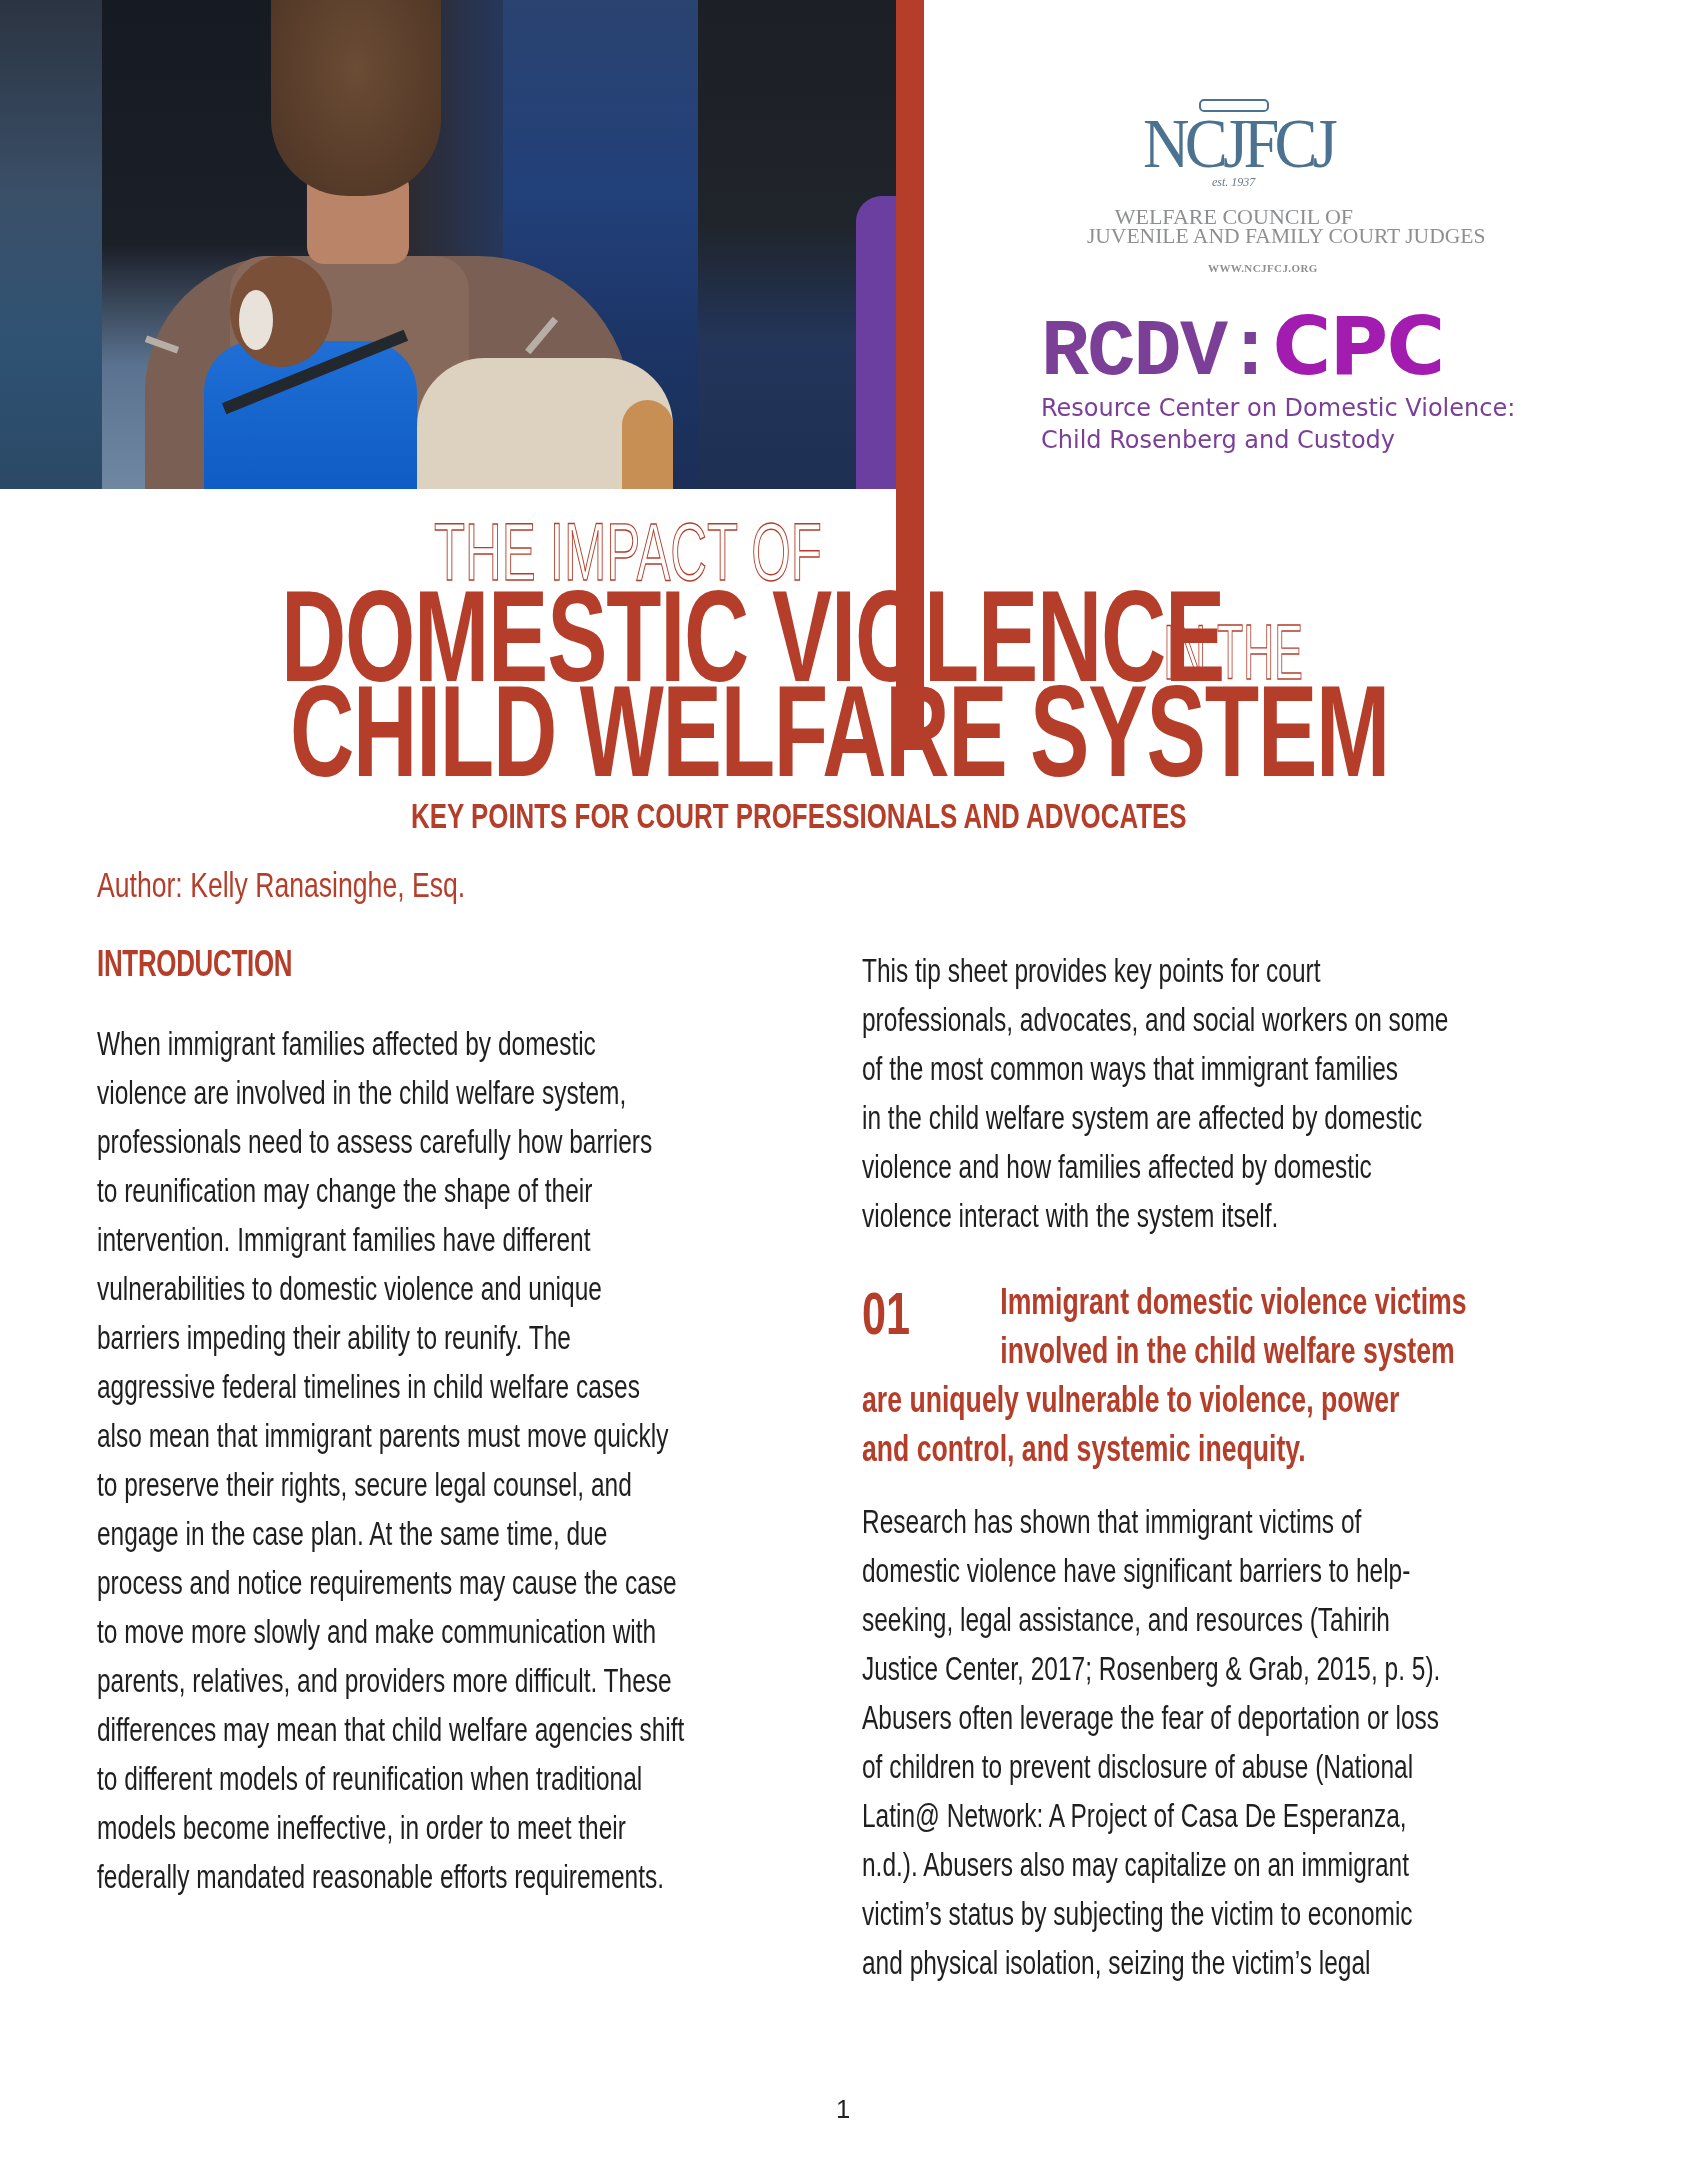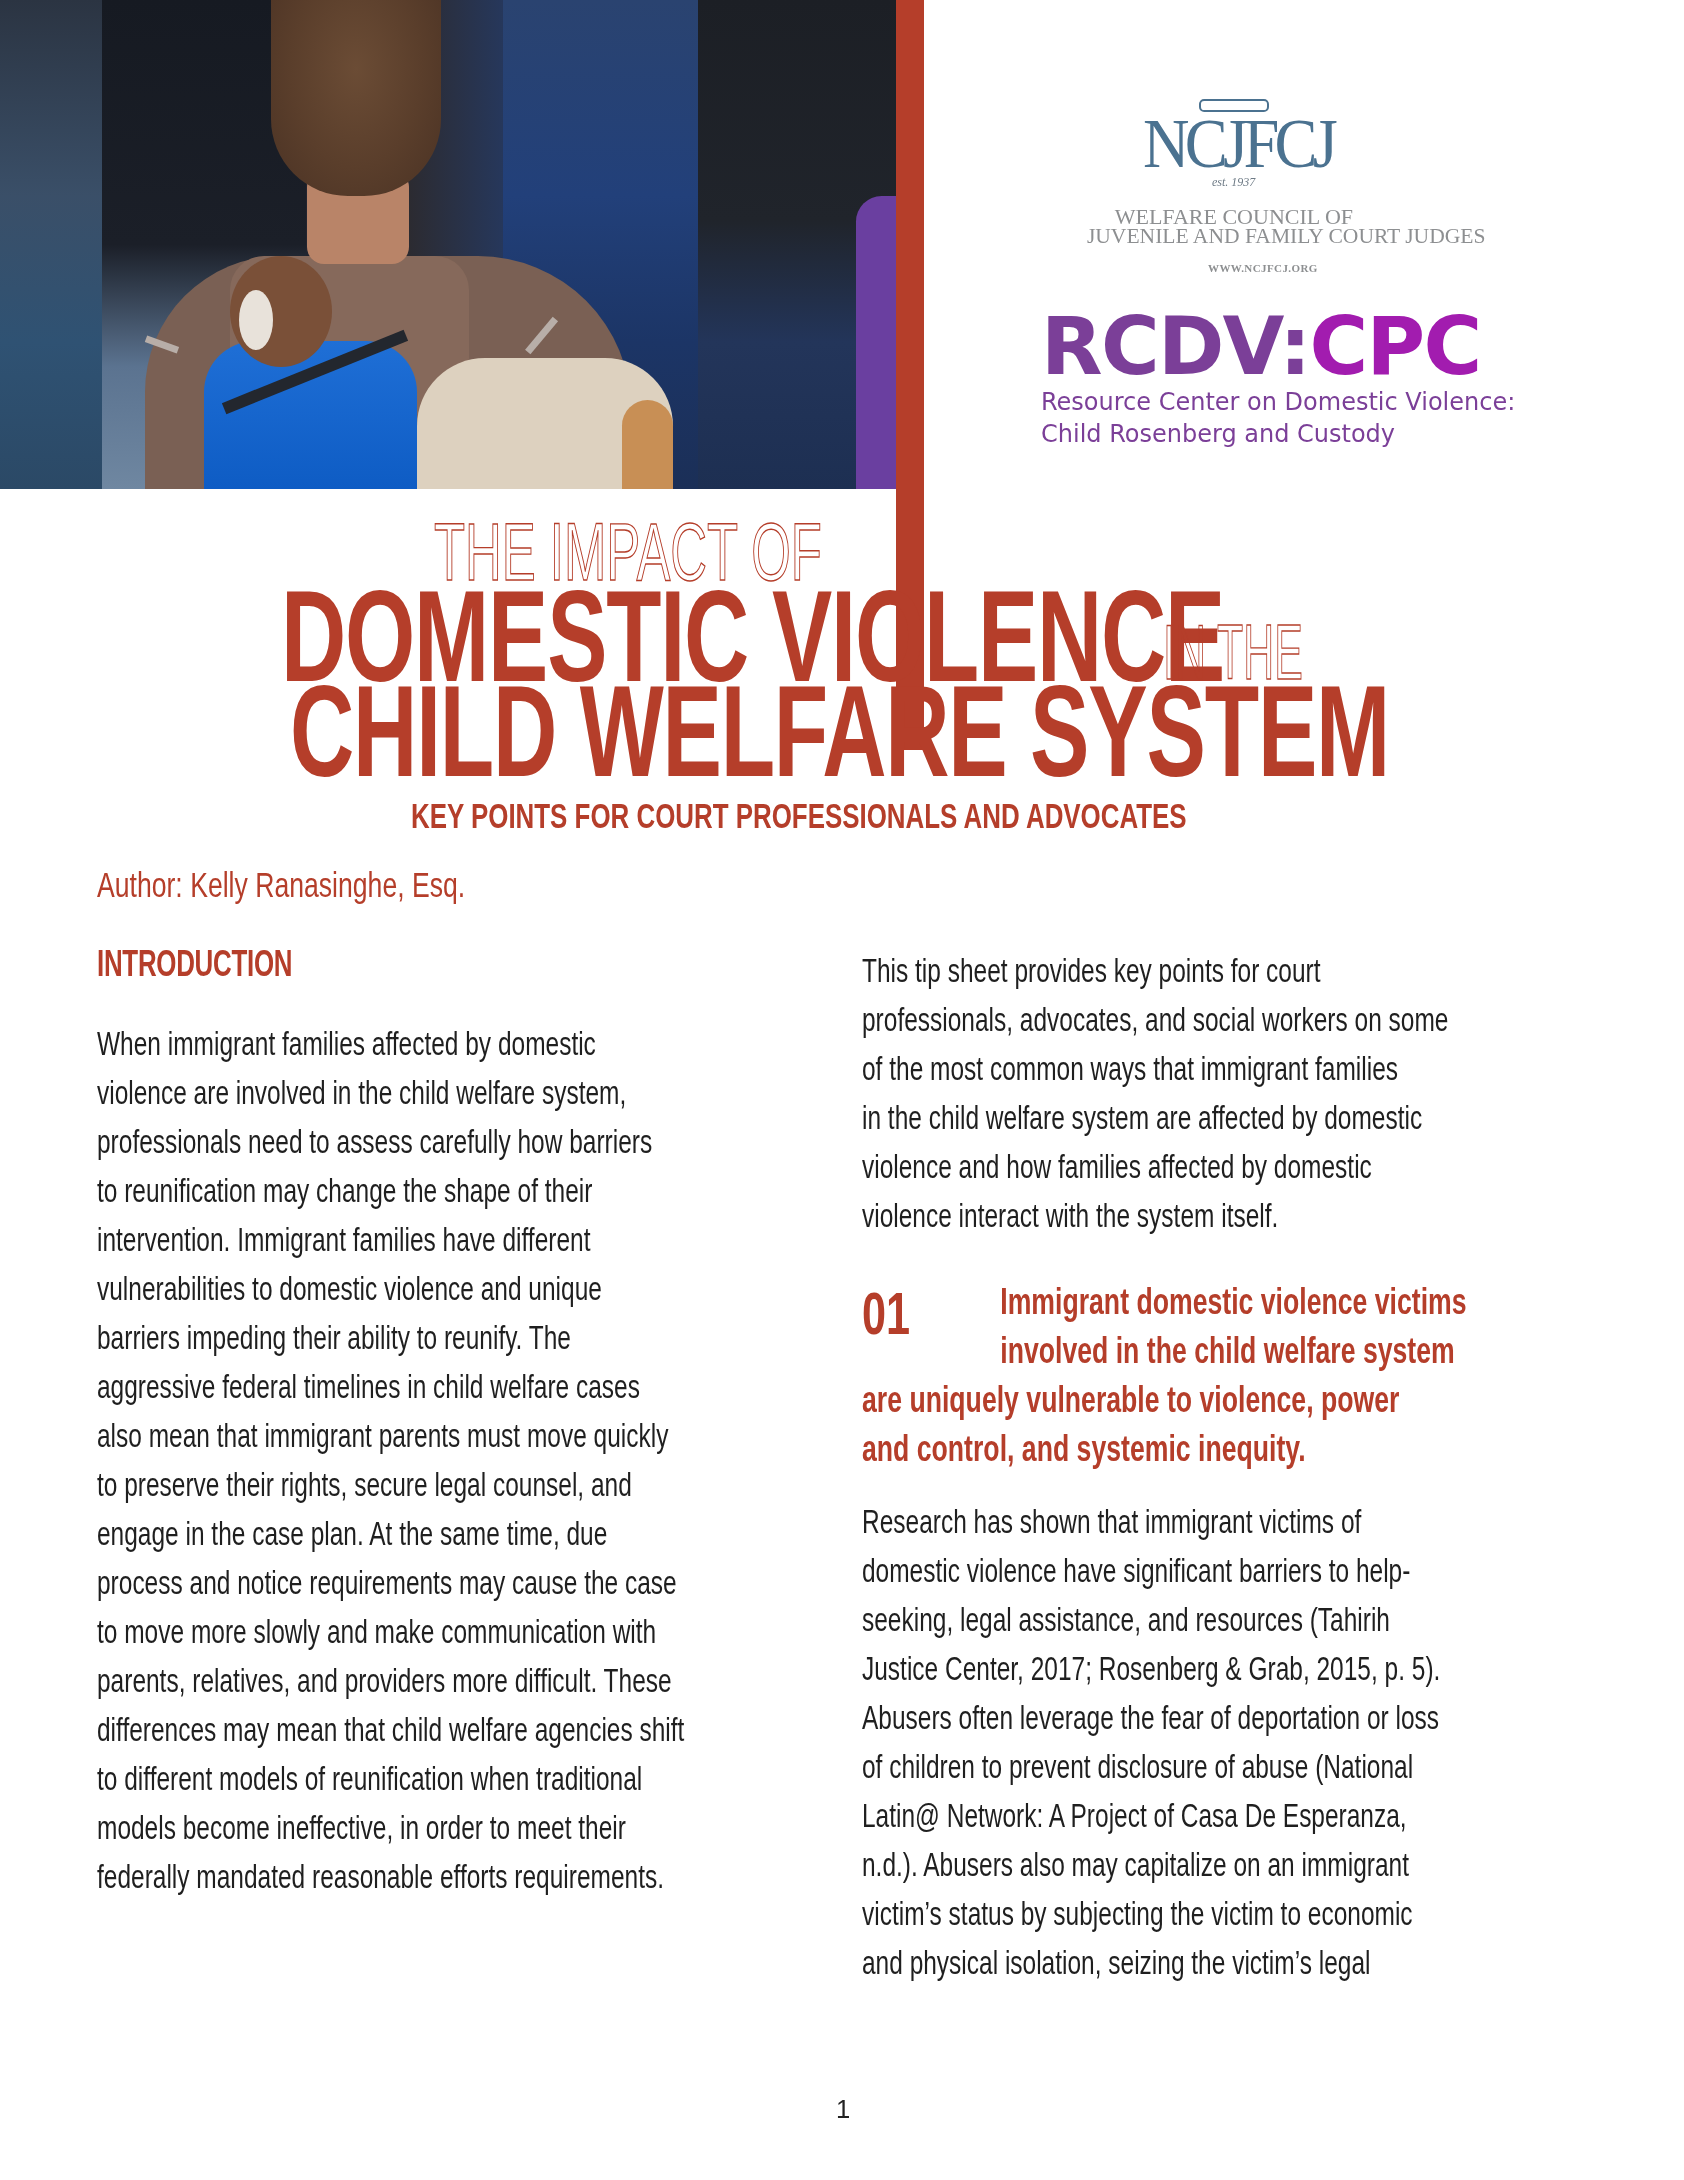--- a/index.html
+++ b/index.html
@@ -33,21 +33,21 @@
   .ncjfcj { position: absolute; left: 1098px; top: 95px; width: 324px; text-align: center; }
   .ncjfcj .column-cap { position: absolute; left: 101px; top: 4.3px; width: 66px; height: 8.5px; border: 2.6px solid #4b7290; border-radius: 5.1px; }
   .ncjfcj .mark { font-family: "Liberation Serif", serif; color: #4b7290; font-size: 70px; letter-spacing: -5.1px; line-height: 1; padding-top: 13.6px; transform: scaleX(0.92); transform-origin: left; position: relative; left: -1.7px; width: 256px; text-align: left; margin-left: 47px; }
   .ncjfcj .est { font-family: "Liberation Serif", serif; font-style: italic; color: #6e7b86; font-size: 12px; text-align: left; margin-left: 114px; margin-top: -3.4px; }
   .ncjfcj .line1 { position: absolute; left: -4.3px; top: 109px; width: 341px; font-family: "Liberation Serif", serif; color: #8d8f91; font-size: 22px; white-space: nowrap; text-align: left; padding-left: 21px; }
   .ncjfcj .line2 { position: absolute; left: -115px; top: 128px; width: 434px; font-family: "Liberation Serif", serif; color: #8d8f91; font-size: 22px; white-space: nowrap; text-align: left; transform: scaleX(0.98); transform-origin: left; padding-left: 106px; }
   .ncjfcj .url { position: absolute; left: 55px; top: 167px; width: 187px; font-family: "Liberation Serif", serif; color: #8d8f91; font-size: 11px; white-space: nowrap; letter-spacing: 0.4px; text-align: left; padding-left: 55px; font-weight: bold; }
 
   .rcdv { position: absolute; left: 1041px; top: 307px; }
   .rcdv .big { font-family: "DejaVu Sans", sans-serif; font-weight: bold; font-size: 80px; line-height: 1; letter-spacing: -1.7px; white-space: nowrap; }
-  .rcdv .a { color: #7b3f98; }
+  .rcdv .a { color: #7b3f98; font-family: Liberation Mono, monospace; }
   .rcdv .b { color: #a21caf; }
   .rcdv .sub { font-family: "DejaVu Sans", sans-serif; color: #7b3f98; font-size: 24px; line-height: 31.5px; white-space: nowrap; margin-top: 0px; }
 
   
   .t-impact { position: absolute; left: 434px; top: 511px; font-family: "Liberation Sans", sans-serif; font-weight: 200; color: #b53e2a; font-size: 82px; line-height: 1; white-space: nowrap; transform: scaleX(0.62); transform-origin: left; -webkit-text-stroke: 0; }
   .t-impact span { color: transparent; -webkit-text-stroke: 1.4px #b53e2a; }
   .t-domestic { position: absolute; left: 281px; top: 572px; font-family: "Liberation Sans", sans-serif; font-weight: bold; color: #b53e2a; font-size: 129px; line-height: 1; white-space: nowrap; letter-spacing: -1.7px; transform: scaleX(0.70); transform-origin: left; }
   .t-inthe { position: absolute; left: 1163px; top: 613px; font-family: "Liberation Sans", sans-serif; color: transparent; -webkit-text-stroke: 1.4px #b53e2a; font-size: 78px; line-height: 1; white-space: nowrap; transform: scaleX(0.55); transform-origin: left; }
   .t-child { position: absolute; left: 290px; top: 667px; font-family: "Liberation Sans", sans-serif; font-weight: bold; color: #b53e2a; font-size: 129px; line-height: 1; white-space: nowrap; letter-spacing: -1.7px; transform: scaleX(0.69); transform-origin: left; }
   .t-key { position: absolute; left: 411px; top: 798px; font-family: "Liberation Sans", sans-serif; font-weight: bold; color: #b53e2a; font-size: 35px; line-height: 1; white-space: nowrap; transform: scaleX(0.74); transform-origin: left; }

